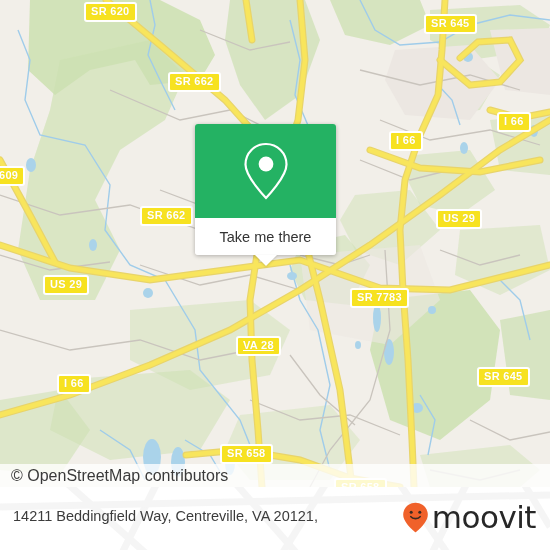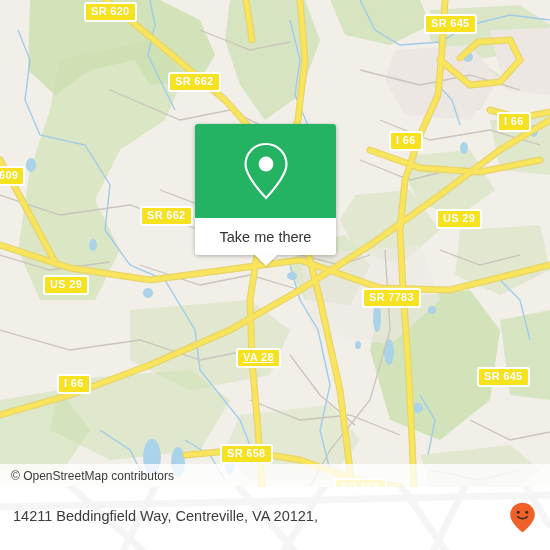--- a/index.html
+++ b/index.html
@@ -101,21 +101,21 @@
     position: absolute;
     left: 0;
     top: 464px;
     width: 550px;
     height: 23px;
     background: rgba(255,255,255,0.78);
     display: flex;
     align-items: center;
   }
   #attribution-text {
-    font-size: 12px;
+    font-size: 16px;
     color: #3a3a3a;
     padding-left: 11px;
     font-family: "Liberation Sans", sans-serif;
   }
 
   
   #footer {
     position: absolute;
     left: 0;
     top: 487px;
@@ -298,22 +298,22 @@
     <div id="shield-layer">
         <div class="shield" style="left: 84px; top: 2px;">SR 620</div>
         <div class="shield" style="left: 168px; top: 72px;">SR 662</div>
         <div class="shield" style="left: 424px; top: 14px;">SR 645</div>
         <div class="shield" style="left: 497px; top: 112px;">I 66</div>
         <div class="shield" style="left: 389px; top: 131px;">I 66</div>
         <div class="shield" style="left: -8px; top: 166px;">609</div>
         <div class="shield" style="left: 140px; top: 206px;">SR 662</div>
         <div class="shield" style="left: 436px; top: 209px;">US 29</div>
         <div class="shield" style="left: 43px; top: 275px;">US 29</div>
-        <div class="shield" style="left: 350px; top: 288px; margin-left: 12px;">SR 7783</div>
-        <div class="shield" style="left: 236px; top: 348px; text-decoration: underline;">VA 28</div>
+        <div class="shield" style="left: 350px; top: 288px;">SR 7783</div>
+        <div class="shield" style="left: 236px; top: 336px; text-decoration: underline;">VA 28</div>
         <div class="shield" style="left: 477px; top: 367px;">SR 645</div>
         <div class="shield" style="left: 57px; top: 374px;">I 66</div>
         <div class="shield" style="left: 220px; top: 444px;">SR 658</div>
         <div class="shield" style="left: 334px; top: 478px;">SR 658</div>
       </div>
 
     <div id="popup">
       <div id="popup-head">
         <svg width="58" height="62" viewBox="0 0 58 62">
           <path d="M29 4 C17.5 4 8.5 13 8.5 24.5 C8.5 37 29 58 29 58 C29 58 49.5 37 49.5 24.5 C49.5 13 40.5 4 29 4 Z" fill="none" stroke="#ffffff" stroke-width="2.2"></path>
@@ -348,17 +348,18 @@
       <div id="footer-address">
         <div>14211 Beddingfield Way, Centreville, VA 20121,</div>
       </div>
       <div id="brand">
         <svg id="brand-pin" viewBox="0 0 27 31">
           <path d="M13.5 0.8 C6.6 0.8 1.2 6.1 1.2 12.7 C1.2 21 13.5 30.4 13.5 30.4 C13.5 30.4 25.8 21 25.8 12.7 C25.8 6.1 20.4 0.8 13.5 0.8 Z" fill="#f0612a"></path>
           <circle cx="9.2" cy="10.2" r="1.5" fill="#3a2a22"></circle>
           <circle cx="17.8" cy="10.2" r="1.5" fill="#3a2a22"></circle>
           <path d="M8.8 14.6 C10.6 17.4 16.4 17.4 18.2 14.6" fill="none" stroke="#3a2a22" stroke-width="1.7" stroke-linecap="round"></path>
         </svg>
+        <span id="brand-name">moovit</span>
       </div>
     </div>
   </div>
 
 </div>
 
 </body></html>

